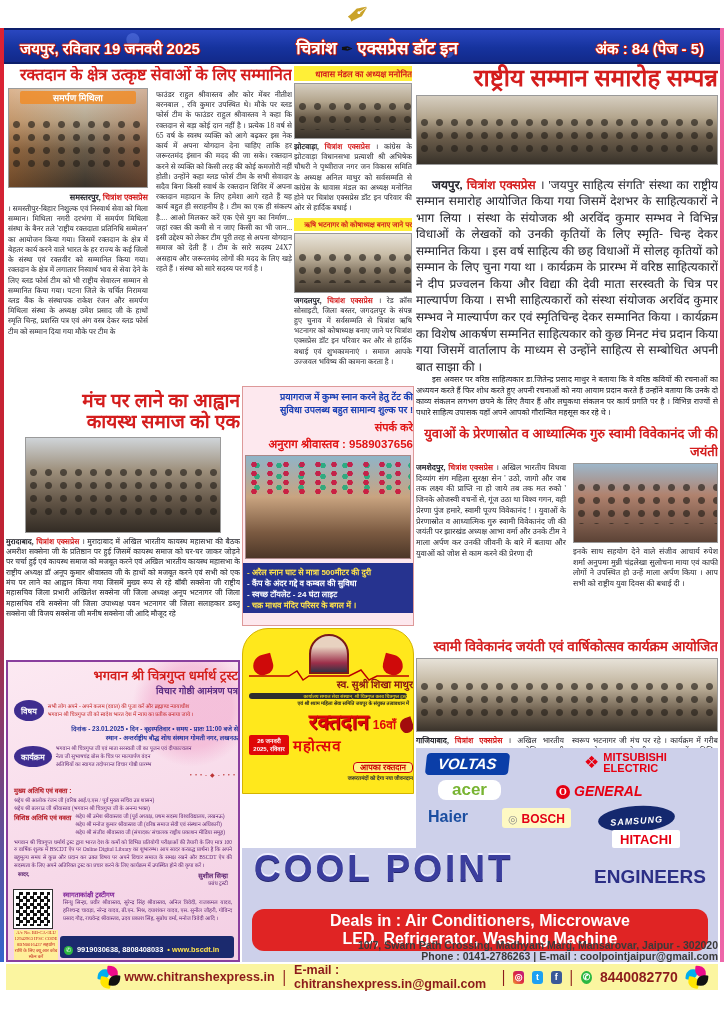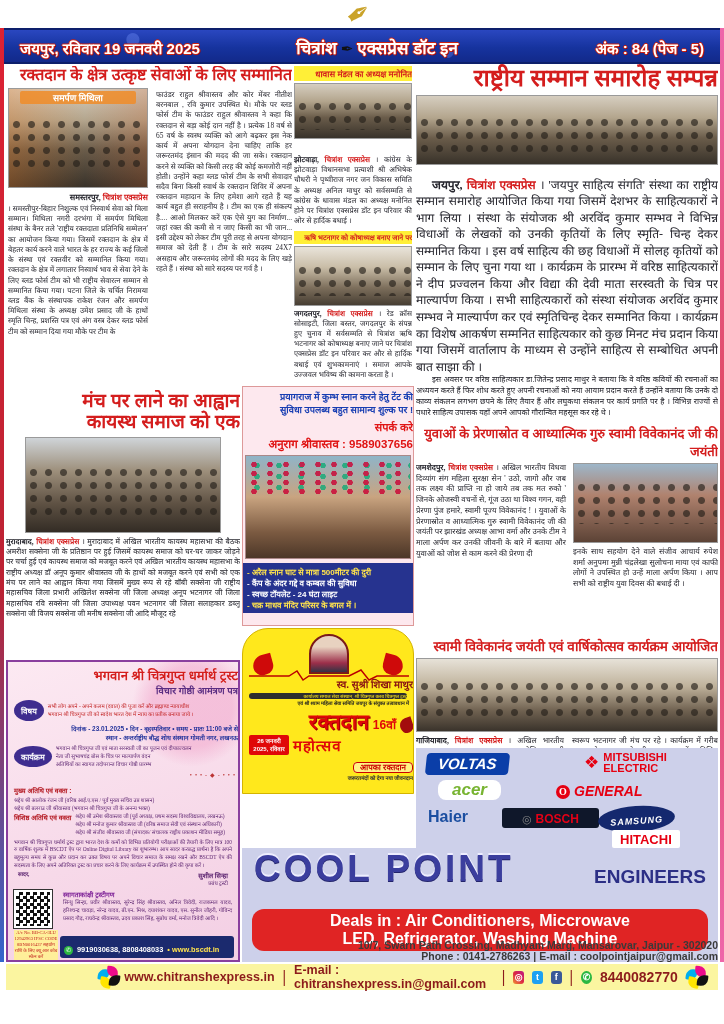--- a/index.html
+++ b/index.html
@@ -79,21 +79,21 @@
       <div class="bodytx" style="font-size:7.4px">। समस्तीपुर-बिहार निशुल्क एवं निस्वार्थ सेवा को मिला सम्मान। मिथिला नगरी दरभंगा में समर्पण मिथिला संस्था के बैनर तले 'राष्ट्रीय रक्तदाता प्रतिनिधि सम्मेलन' का आयोजन किया गया। जिसमें रक्तदान के क्षेत्र में बेहतर कार्य करने वाले भारत के हर राज्य के कई जिलों के संस्था एवं रक्तवीर को सम्मानित किया गया। रक्तदान के क्षेत्र में लगातार निस्वार्थ भाव से सेवा देने के लिए ब्लड फोर्स टीम को भी राष्ट्रीय सेवारत्न सम्मान से सम्मानित किया गया। पटना जिले के चर्चित निरामया ब्लड बैंक के संस्थापक राकेश रंजन और समर्पण मिथिला संस्था के अध्यक्ष उमेश प्रसाद जी के हाथों स्मृति चिन्ह, प्रशस्ति पत्र एवं अंग वस्त्र देकर ब्लड फोर्स टीम को सम्मान दिया गया मौके पर टीम के</div>
     </div>
     <div class="abs bodytx" style="left:150px;top:24px;width:136px;font-size:7.4px">फाउंडर राहुल श्रीवास्तव और कोर मेंबर नीतीश बरनबाल , रवि कुमार उपस्थित थे। मौके पर ब्लड फोर्स टीम के फाउंडर राहुल श्रीवास्तव ने कहा कि रक्तदान से बड़ा कोई दान नहीं है । प्रत्येक 18 वर्ष से 65 वर्ष के स्वस्थ व्यक्ति को आगे बढ़कर इस नेक कार्य में अपना योगदान देना चाहिए ताकि हर जरूरतमंद इंसान की मदद की जा सके। रक्तदान करने से व्यक्ति को किसी तरह की कोई कमजोरी नहीं होती। उन्होंने कहा ब्लड फोर्स टीम के सभी सेवादार सदैव बिना किसी स्वार्थ के रक्तदान शिविर में अपना रक्तदान महादान के लिए हमेशा आगे रहते हैं यह कार्य बहुत ही सराहनीय है । टीम का एक ही संकल्प है.... आओ मिलकर करें एक ऐसे युग का निर्माण... जहां रक्त की कमी से न जाए किसी का भी जान... इसी उद्देश्य को लेकर टीम पूरी तरह से अपना योगदान समाज को देती हैं । टीम के सारे सदस्य 24X7 असहाय और जरूरतमंद लोगों की मदद के लिए खड़े रहते हैं । संस्था को सारे सदस्य पर गर्व है ।</div>
   </div>
 
   <div class="abs" style="left:294px;top:66px;width:118px;height:322px;overflow:hidden">
     <div class="hl c ybar" style="font-size:8.4px;padding:2px 0">धावास मंडल का अध्यक्ष मनोनित</div>
     <div class="photo" style="width:118px;height:56px;margin-top:2px">
         <div class="heads"></div>
       </div>
-    <div class="bodytx" style="font-size:7.4px;margin-top:16px">
+    <div class="bodytx" style="font-size:7.4px;margin-top:3px">
       <span class="city">झोटवाड़ा,</span>
       <span class="agency">चित्रांश एक्सप्रेस</span>
       <span>। कांग्रेस के झोटवाड़ा विधानसभा प्रत्याशी श्री अभिषेक चौधरी ने पृथ्वीराज नगर जन विकास समिति के अध्यक्ष अनिल माथुर को सर्वसम्मति से कांग्रेस के धावास मंडल का अध्यक्ष मनोनित होने पर चित्रांश एक्सप्रेस डॉट इन परिवार की ओर से हार्दिक बधाई ।</span>
     </div>
     <div class="hl c ybar" style="font-size:7px;padding:2px 0;margin-top:4px">ऋषि भटनागर को कोषाध्यक्ष बनाए जाने पर</div>
     <div class="photo" style="width:118px;height:60px;margin-top:2px;background:linear-gradient(180deg,#e9e4da 0%,#c9bda7 35%,#7d6f5c 70%,#473e33 100%)">
         <div class="heads"></div>
       </div>
     <div class="bodytx" style="font-size:7.4px;margin-top:3px">
       <span class="city">जगदलपुर,</span>
@@ -266,30 +266,30 @@
       <span class="brandtxt" style="font-size:15px;color:#fff;font-style:italic">VOLTAS</span>
     </div>
     <div class="abs" style="left:168px;top:4px">
       <span style="color:#e60012;font-size:17px;vertical-align:top">❖</span>
       <span style="display:inline-block;line-height:1">
         <span class="brandtxt" style="font-size:11px;color:#e60012;display:block">MITSUBISHI</span>
         <span class="brandtxt" style="font-size:11px;color:#e60012;display:block">ELECTRIC</span>
       </span>
     </div>
     <div class="abs" style="left:22px;top:32px;background:#fff;border-radius:8px;padding:0 14px">
-      <span class="brandtxt" style="font-size:17px;color:#78b432;font-style:italic">acer</span>
+      <span class="brandtxt" style="font-size:17px;color:#78b432;">acer</span>
     </div>
     <div class="abs" style="left:140px;top:34px">
       <span style="display:inline-block;width:14px;height:14px;border-radius:50%;background:#e60012;color:#fff;font-weight:bold;font-size:10px;text-align:center;line-height:14px;vertical-align:middle">O</span>
       <span class="brandtxt" style="font-size:14px;color:#e60012;font-style:italic">GENERAL</span>
     </div>
     <div class="abs" style="left:12px;top:60px">
       <span class="brandtxt" style="font-size:16px;color:#1b4ea0">Haier</span>
     </div>
-    <div class="abs" style="left:86px;top:60px;background:#0f172a;border-radius:3px;padding:1px 20px">
+    <div class="abs" style="left:86px;top:60px;background:#fef9c3;border-radius:3px;padding:1px 6px">
       <span style="color:#888;font-size:11px;vertical-align:middle">◎</span>
       <span class="brandtxt" style="font-size:12px;color:#e30016">BOSCH</span>
     </div>
     <div class="abs" style="left:182px;top:58px;background:#14286e;border-radius:50%;padding:4px 12px;transform:rotate(-4deg)">
       <span class="brandtxt" style="font-size:9px;color:#fff;font-style:italic;letter-spacing:1px">SAMSUNG</span>
     </div>
     <div class="abs" style="left:196px;top:82px;background:#fff;border-radius:2px;padding:0 8px">
       <span class="brandtxt" style="font-size:13px;color:#e60012">HITACHI</span>
     </div>
   </div>

